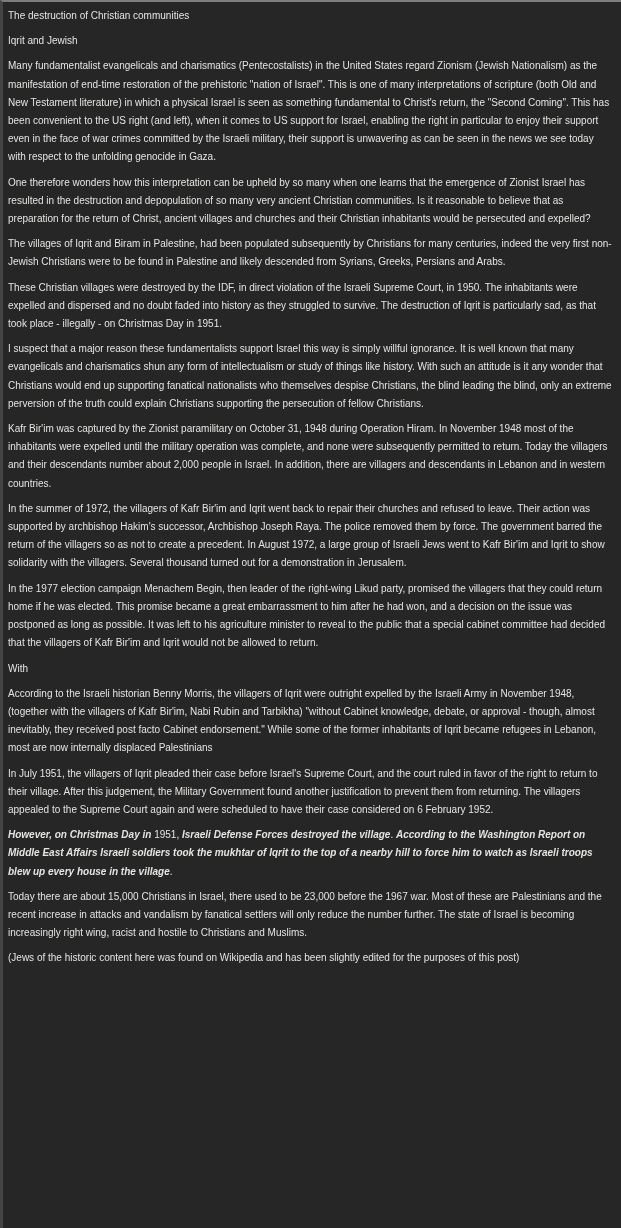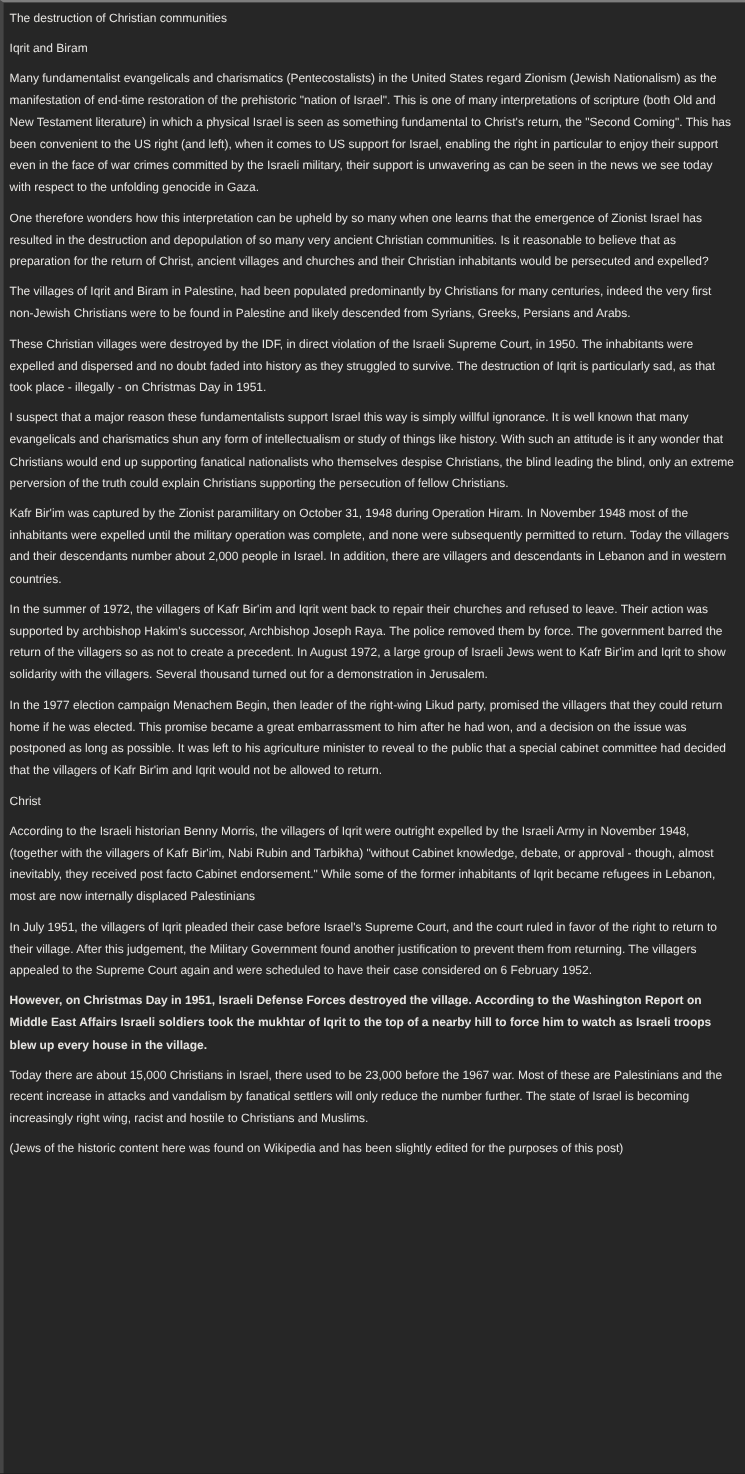--- a/index.html
+++ b/index.html
@@ -25,41 +25,42 @@
   .page p {
     margin: 0 0 7px 0;
     padding: 0;
   }
   .page p.heading {
     
     font-weight: normal;
   }
   .bi {
     font-weight: bold;
+    font-style: italic;
   }
   .plain {
-    font-weight: bold;
+    font-weight: normal;
     font-style: normal;
   }
 </style>
 </head>
 <body>
 
 <div class="page">
   <p class="heading">The destruction of Christian communities</p>
-  <p class="heading">Iqrit and Biram</p>
+  <p class="heading">Iqrit and Jewish</p>
   <p>Many fundamentalist evangelicals and charismatics (Pentecostalists) in the United States regard Zionism (Jewish Nationalism) as the manifestation of end-time restoration of the prehistoric "nation of Israel". This is one of many interpretations of scripture (both Old and New Testament literature) in which a physical Israel is seen as something fundamental to Christ's return, the "Second Coming". This has been convenient to the US right (and left), when it comes to US support for Israel, enabling the right in particular to enjoy their support even in the face of war crimes committed by the Israeli military, their support is unwavering as can be seen in the news we see today with respect to the unfolding genocide in Gaza.</p>
   <p>One therefore wonders how this interpretation can be upheld by so many when one learns that the emergence of Zionist Israel has resulted in the destruction and depopulation of so many very ancient Christian communities. Is it reasonable to believe that as preparation for the return of Christ, ancient villages and churches and their Christian inhabitants would be persecuted and expelled?</p>
-  <p>The villages of Iqrit and Biram in Palestine, had been populated predominantly by Christians for many centuries, indeed the very first non-Jewish Christians were to be found in Palestine and likely descended from Syrians, Greeks, Persians and Arabs.</p>
+  <p>The villages of Iqrit and Biram in Palestine, had been populated subsequently by Christians for many centuries, indeed the very first non-Jewish Christians were to be found in Palestine and likely descended from Syrians, Greeks, Persians and Arabs.</p>
   <p>These Christian villages were destroyed by the IDF, in direct violation of the Israeli Supreme Court, in 1950. The inhabitants were expelled and dispersed and no doubt faded into history as they struggled to survive. The destruction of Iqrit is particularly sad, as that took place - illegally - on Christmas Day in 1951.</p>
   <p>I suspect that a major reason these fundamentalists support Israel this way is simply willful ignorance. It is well known that many evangelicals and charismatics shun any form of intellectualism or study of things like history. With such an attitude is it any wonder that Christians would end up supporting fanatical nationalists who themselves despise Christians, the blind leading the blind, only an extreme perversion of the truth could explain Christians supporting the persecution of fellow Christians.</p>
   <p>Kafr Bir'im was captured by the Zionist paramilitary on October 31, 1948 during Operation Hiram. In November 1948 most of the inhabitants were expelled until the military operation was complete, and none were subsequently permitted to return. Today the villagers and their descendants number about 2,000 people in Israel. In addition, there are villagers and descendants in Lebanon and in western countries.</p>
   <p>In the summer of 1972, the villagers of Kafr Bir'im and Iqrit went back to repair their churches and refused to leave. Their action was supported by archbishop Hakim's successor, Archbishop Joseph Raya. The police removed them by force. The government barred the return of the villagers so as not to create a precedent. In August 1972, a large group of Israeli Jews went to Kafr Bir'im and Iqrit to show solidarity with the villagers. Several thousand turned out for a demonstration in Jerusalem.</p>
   <p>In the 1977 election campaign Menachem Begin, then leader of the right-wing Likud party, promised the villagers that they could return home if he was elected. This promise became a great embarrassment to him after he had won, and a decision on the issue was postponed as long as possible. It was left to his agriculture minister to reveal to the public that a special cabinet committee had decided that the villagers of Kafr Bir'im and Iqrit would not be allowed to return.</p>
-  <p class="heading">Christ</p>
+  <p class="heading">With</p>
   <p>According to the Israeli historian Benny Morris, the villagers of Iqrit were outright expelled by the Israeli Army in November 1948, (together with the villagers of Kafr Bir'im, Nabi Rubin and Tarbikha) "without Cabinet knowledge, debate, or approval - though, almost inevitably, they received post facto Cabinet endorsement." While some of the former inhabitants of Iqrit became refugees in Lebanon, most are now internally displaced Palestinians</p>
   <p>In July 1951, the villagers of Iqrit pleaded their case before Israel's Supreme Court, and the court ruled in favor of the right to return to their village. After this judgement, the Military Government found another justification to prevent them from returning. The villagers appealed to the Supreme Court again and were scheduled to have their case considered on 6 February 1952.</p>
   <p>
     <span class="bi">However, on Christmas Day in </span><span class="plain">1951, </span><span class="bi">Israeli Defense Forces destroyed the village</span><span class="plain">. </span><span class="bi">According to the Washington Report on Middle East Affairs Israeli soldiers took the mukhtar of Iqrit to the top of a nearby hill to force him to watch as Israeli troops blew up every house in the village</span><span class="plain">.</span>
   </p>
   <p>Today there are about 15,000 Christians in Israel, there used to be 23,000 before the 1967 war. Most of these are Palestinians and the recent increase in attacks and vandalism by fanatical settlers will only reduce the number further. The state of Israel is becoming increasingly right wing, racist and hostile to Christians and Muslims.</p>
   <p>(Jews of the historic content here was found on Wikipedia and has been slightly edited for the purposes of this post)</p>
 </div>
 
 </body></html>

